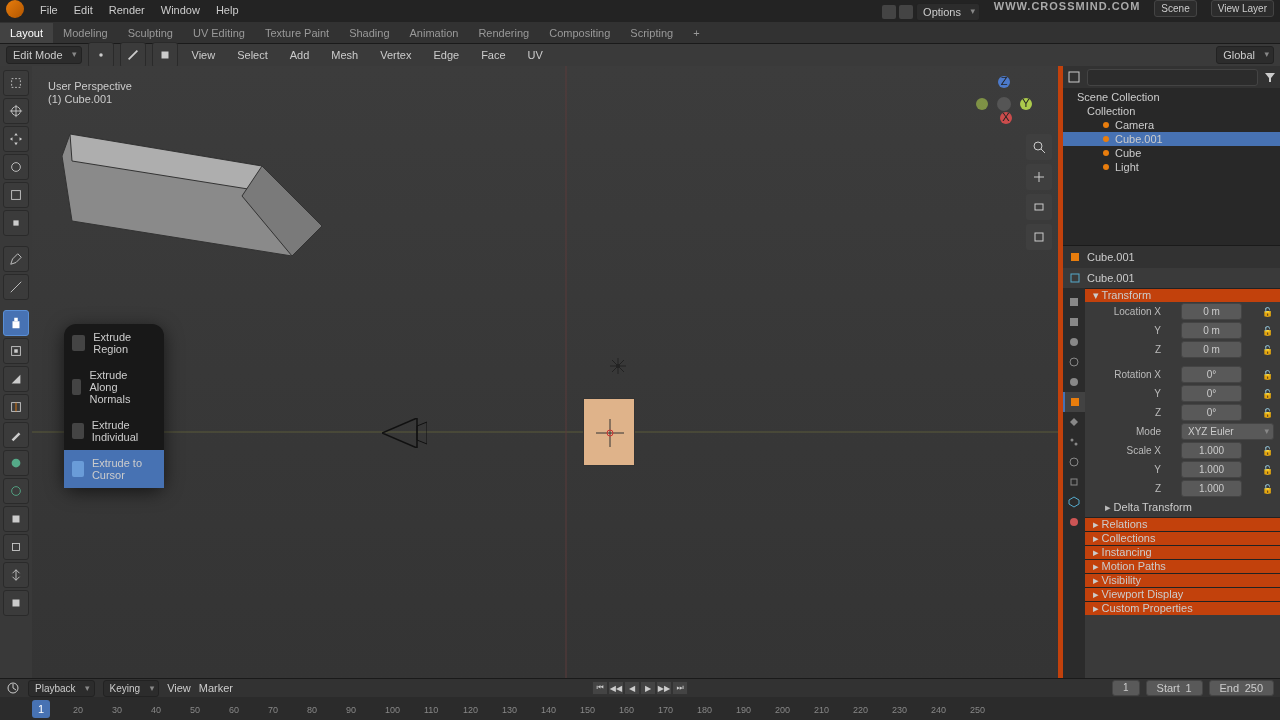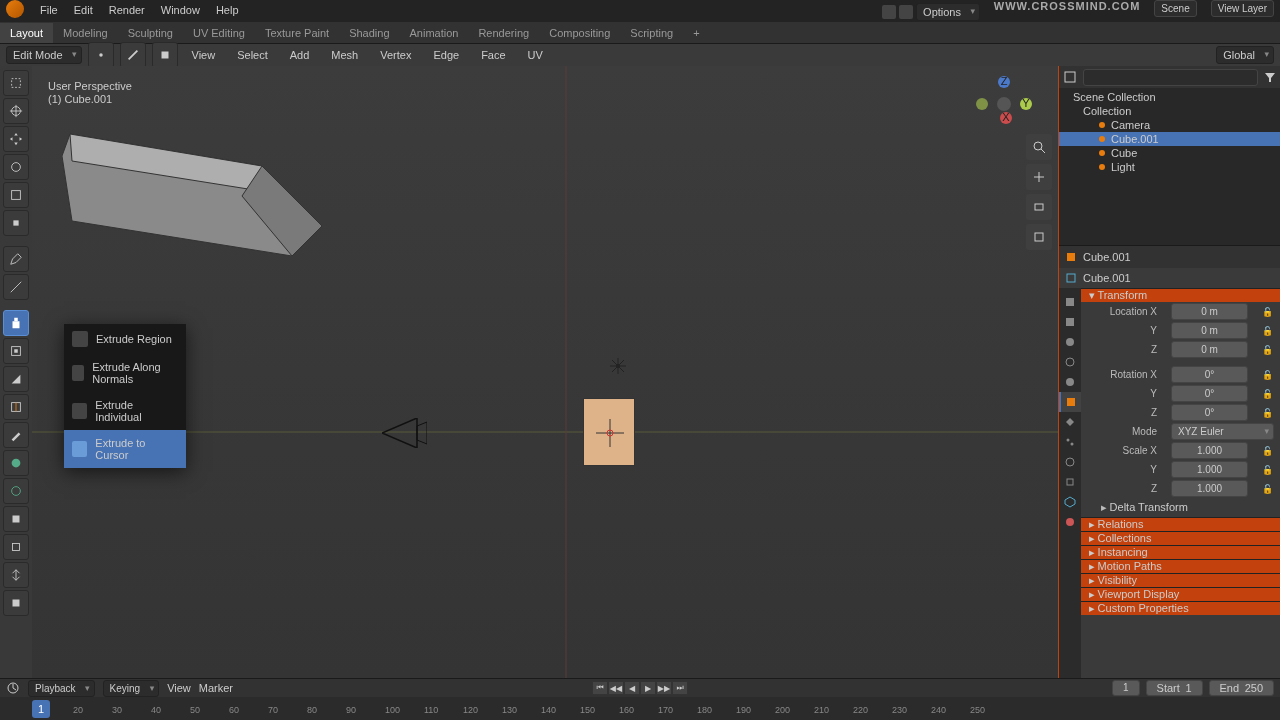--- a/index.html
+++ b/index.html
@@ -19,43 +19,43 @@
 .main{display:flex;height:612px}
 .left-tools{width:32px;background:#393939;display:flex;flex-direction:column;align-items:center;padding-top:4px;gap:2px}
 .tool-btn{width:26px;height:26px;background:#3b3b3b;border-radius:3px;display:flex;align-items:center;justify-content:center;cursor:pointer;border:1px solid #2a2a2a}
 .tool-btn.active{background:#4772b3;border-color:#5a8fd6}
 .tool-ico{width:14px;height:14px}
 .viewport{flex:1;background:linear-gradient(180deg,#3c3c3c,#343434);position:relative;overflow:hidden}
 .vp-label{position:absolute;top:14px;left:16px;color:#bbb;font-size:10px;line-height:13px}
 .cube3d{position:absolute;top:60px;left:30px;width:260px;height:130px}
 .face-selected{position:absolute;top:332px;left:551px;width:52px;height:68px;background:#dfb38a;border:1px solid #333}
 .camera-tri{position:absolute;top:352px;left:350px;width:45px;height:30px}
-.extrude-popup{position:absolute;top:258px;left:32px;width:122px;background:#181818;border-radius:0;box-shadow:0 4px 18px rgba(0,0,0,.6)}
+.extrude-popup{position:absolute;top:258px;left:32px;width:100px;background:#181818;border-radius:12px;box-shadow:0 4px 18px rgba(0,0,0,.6)}
 .extrude-item{display:flex;align-items:center;gap:8px;padding:7px 8px}
 .extrude-item.hl{background:#4772b3}
 .extrude-item .ico{width:16px;height:16px;background:#444;border-radius:2px}
 .extrude-item.hl .ico{background:#6a9cd8}
 .gizmo{position:absolute;top:10px;right:26px;width:56px;height:56px}
 .vp-side{position:absolute;top:68px;right:6px;width:26px;display:flex;flex-direction:column;gap:4px}
 .vp-side .sb{width:26px;height:26px;background:#3f3f3f;border-radius:3px;display:flex;align-items:center;justify-content:center}
-.right{width:222px;background:#3a3a3a;display:flex;flex-direction:column;border-left:1px solid #c2410c}
+.right{width:222px;background:#3a3a3a;display:flex;flex-direction:column;border-left:5px solid #c2410c}
 .outliner{height:180px;background:#282828;border-bottom:1px solid #1a1a1a}
 .outliner-hdr{height:22px;background:#323232;display:flex;align-items:center;padding:0 4px}
 .outliner-body{padding:2px 0}
 .orow{display:flex;align-items:center;padding:2px 6px 2px 14px;gap:6px;height:14px}
 .orow.sel{background:#4772b3}
 .orow .dot{width:6px;height:6px;border-radius:50%;background:#e87d0d}
 .props{flex:1;display:flex;overflow:hidden}
 .props-tabs{width:22px;background:#2b2b2b;display:flex;flex-direction:column;padding-top:4px}
 .ptab{width:22px;height:20px;display:flex;align-items:center;justify-content:center}
 .ptab.active{background:#424242;border-left:2px solid #4772b3}
 .ptab svg{width:12px;height:12px}
 .props-body{flex:1;background:#3a3a3a;overflow-y:auto}
 .panel-hdr{background:#c2410c;padding:0 8px;font-weight:400;border-top:1px solid #222}
-.panel-row{display:flex;align-items:center;padding:1px 6px;gap:14px}
+.panel-row{display:flex;align-items:center;padding:1px 6px;gap:20px}
 .plabel{width:70px;text-align:right;font-size:10px;color:#bbb}
 .pval{flex:1;background:#595959;border-radius:3px;text-align:center;font-size:10px;padding:2px 0;border:1px solid #444}
 .lock{width:12px;font-size:9px;color:#888}
 .sub{padding:3px 4px 3px 20px;color:#bbb}
 .timeline{height:44px;background:#323232;border-top:1px solid #1a1a1a}
 .tl-hdr{height:18px;display:flex;align-items:center;padding:0 6px;gap:8px}
 .tl-hdr .dropdown{font-size:10px}
 .tl-play{display:flex;gap:0;position:absolute;left:50%;transform:translateX(-50%)}
 .tl-play .pb{width:16px;height:14px;background:#444;display:flex;align-items:center;justify-content:center;font-size:8px;border:1px solid #333}
 .tl-fields{display:flex;gap:6px;margin-left:auto}

